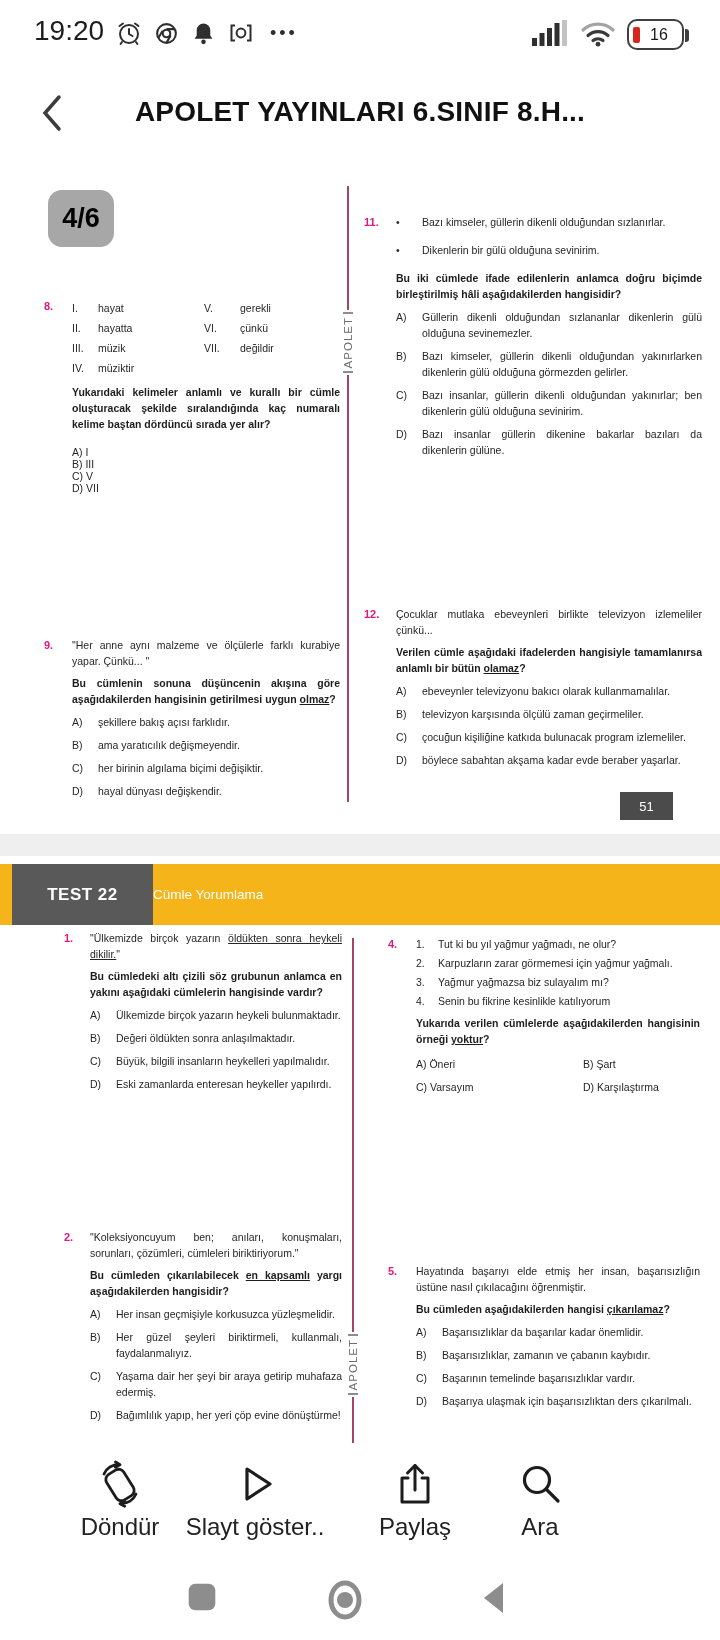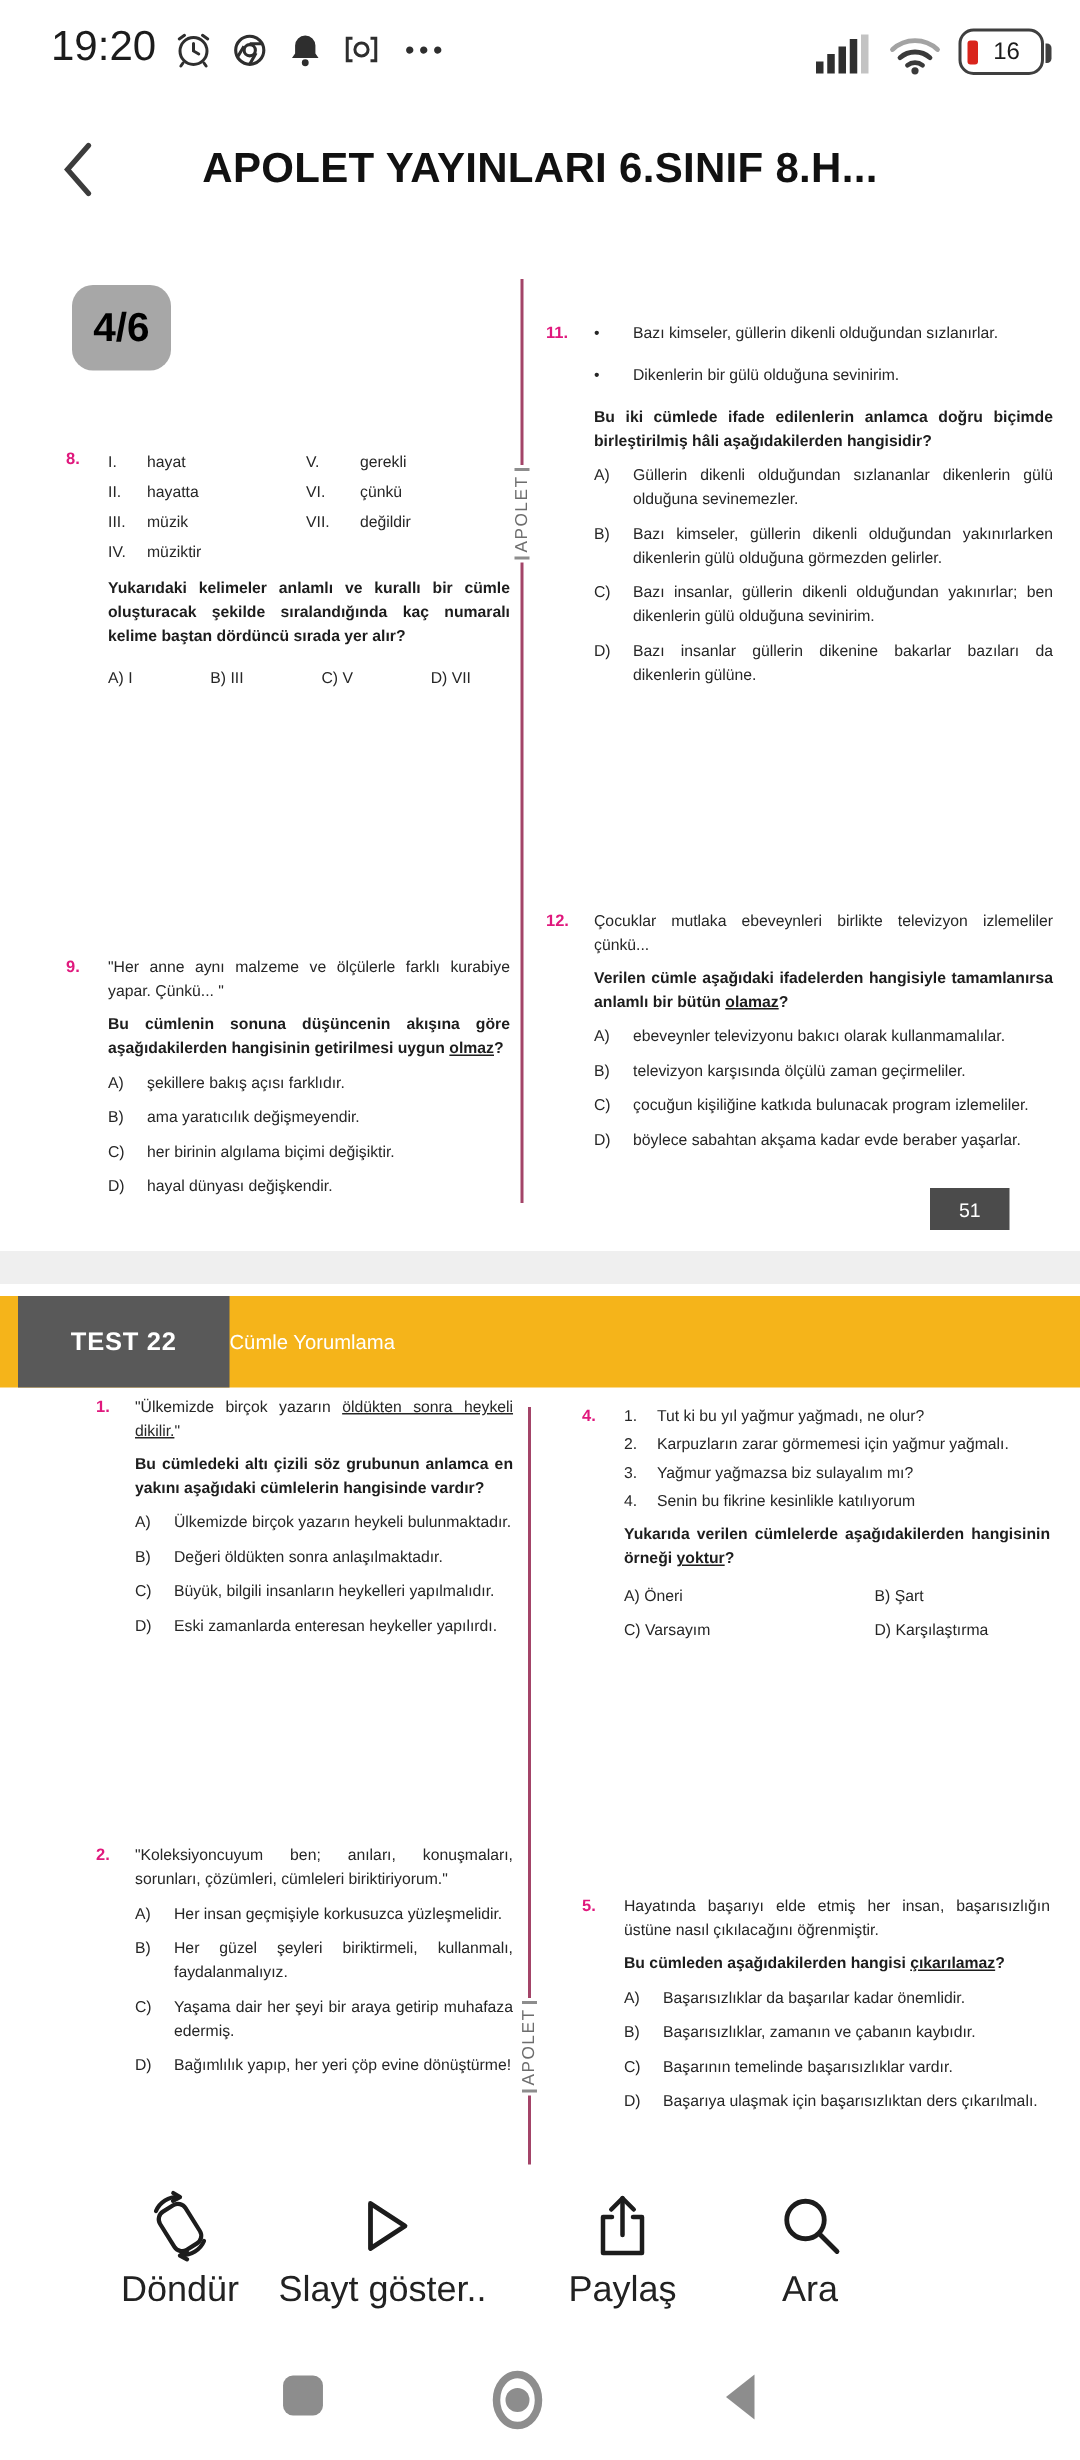--- a/index.html
+++ b/index.html
@@ -4,21 +4,21 @@
 <style>
   * { margin:0; padding:0; box-sizing:border-box; }
   html,body { width:720px; height:1640px; }
   body { position:relative; background:#fff; font-family:"Liberation Sans", sans-serif; overflow:hidden; color:#262626; }
 
   
   .sb { position:absolute; top:12px; left:0; right:0; height:44px; }
   .sb-time { position:absolute; left:34px; top:3px; font-size:28px; color:#1c1c1c; }
   .sb-left-icons { position:absolute; left:116px; top:8px; display:flex; gap:12px; align-items:center; }
   .sb-dots { font-size:18px; color:#2e2e2e; letter-spacing:3px; margin-left:4px; line-height:26px; }
-  .sb-right { position:absolute; right:24px; top:7px; display:flex; gap:11px; align-items:flex-end; }
+  .sb-right { position:absolute; right:36px; top:7px; display:flex; gap:11px; align-items:flex-start; }
   .battery { position:relative; width:57px; height:31px; border:2.5px solid #3f3f3f; border-radius:10px; display:flex; align-items:center; }
   .battery-fill { width:7px; height:16px; background:#d9251c; border-radius:2px; margin-left:4px; }
   .battery-text { flex:1; text-align:center; font-size:16px; color:#1c1c1c; padding-right:4px; }
   .battery-nub { position:absolute; right:-7px; top:8px; width:4px; height:13px; background:#3f3f3f; border-radius:0 3px 3px 0; }
 
   
   .hdr-back { position:absolute; left:38px; top:92px; width:30px; height:42px; }
   .hdr-title { position:absolute; left:0; right:0; top:96px; text-align:center; font-size:28px; font-weight:800; color:#111; letter-spacing:0.2px; }
 
   
@@ -54,21 +54,21 @@
   .t1  { left:64px;  top:930px;  width:278px; } .t1 .qn  { width:26px; }
   .t2  { left:64px;  top:1229px; width:278px; } .t2 .qn  { width:26px; }
   .t4  { left:388px; top:936px;  width:312px; } .t4 .qn  { width:28px; }
   .t5  { left:388px; top:1263px; width:312px; } .t5 .qn  { width:28px; }
 
   .roman { display:flex; margin-bottom:6px; }
   .rcol1 { width:132px; } .rcol2 { flex:1; }
   .rrow { display:flex; line-height:20px; font-size:10.5px; }
   .rcol1 .rn { width:26px; } .rcol2 .rn { width:36px; }
 
-  .optrow { display:flex; justify-content:space-between; width:242px; margin-top:14px; font-size:10.5px; }
+  .optrow { display:flex; justify-content:space-between; width:242px; margin-top:14px; font-size:10.5px;flex-direction:column; }
 
   .opt { margin-top:7px; padding-left:26px; text-indent:-26px; }
   .opt .k { display:inline-block; width:26px; text-indent:0; }
 
   .brow { display:flex; margin-bottom:12px; }
   .bul { width:26px; font-size:10.5px; line-height:16px; flex:none; }
   .btxt { flex:1; min-width:0; }
 
   .nrow { display:flex; margin-bottom:3px; }
   .nn { width:22px; font-size:10.5px; line-height:16px; flex:none; }
@@ -280,20 +280,21 @@
     <p class="txt opt"><span class="k">B)</span><span>Değeri öldükten sonra anlaşılmaktadır.</span></p>
     <p class="txt opt"><span class="k">C)</span><span>Büyük, bilgili insanların heykelleri yapılmalıdır.</span></p>
     <p class="txt opt"><span class="k">D)</span><span>Eski zamanlarda enteresan heykeller yapılırdı.</span></p>
   </div>
 </div>
 
 <div class="q t2">
   <span class="qn">2.</span>
   <div class="qb">
     <p class="txt">"Koleksiyoncuyum ben; anıları, konuşmaları, sorunları, çözümleri, cümleleri biriktiriyorum."</p>
+    <p class="txt stem mt6"><span>Bu cümleden çıkarılabilecek </span><span class="u">en kapsamlı</span><span> yargı aşağıdakilerden hangisidir?</span></p>
     <p class="txt opt"><span class="k">A)</span><span>Her insan geçmişiyle korkusuzca yüzleşmelidir.</span></p>
     <p class="txt opt"><span class="k">B)</span><span>Her güzel şeyleri biriktirmeli, kullanmalı, faydalanmalıyız.</span></p>
     <p class="txt opt"><span class="k">C)</span><span>Yaşama dair her şeyi bir araya getirip muhafaza edermiş.</span></p>
     <p class="txt opt"><span class="k">D)</span><span>Bağımlılık yapıp, her yeri çöp evine dönüştürme!</span></p>
   </div>
 </div>
 
 <div class="q t4">
   <span class="qn">4.</span>
   <div class="qb">

